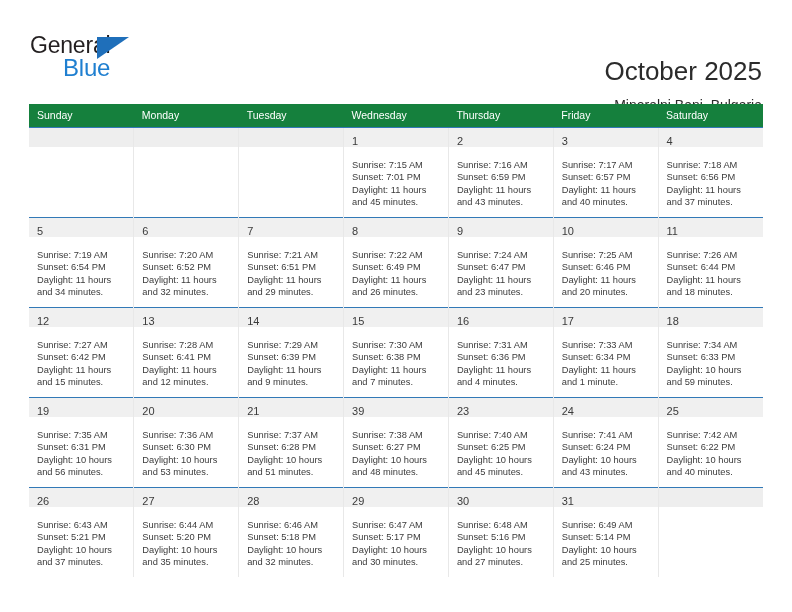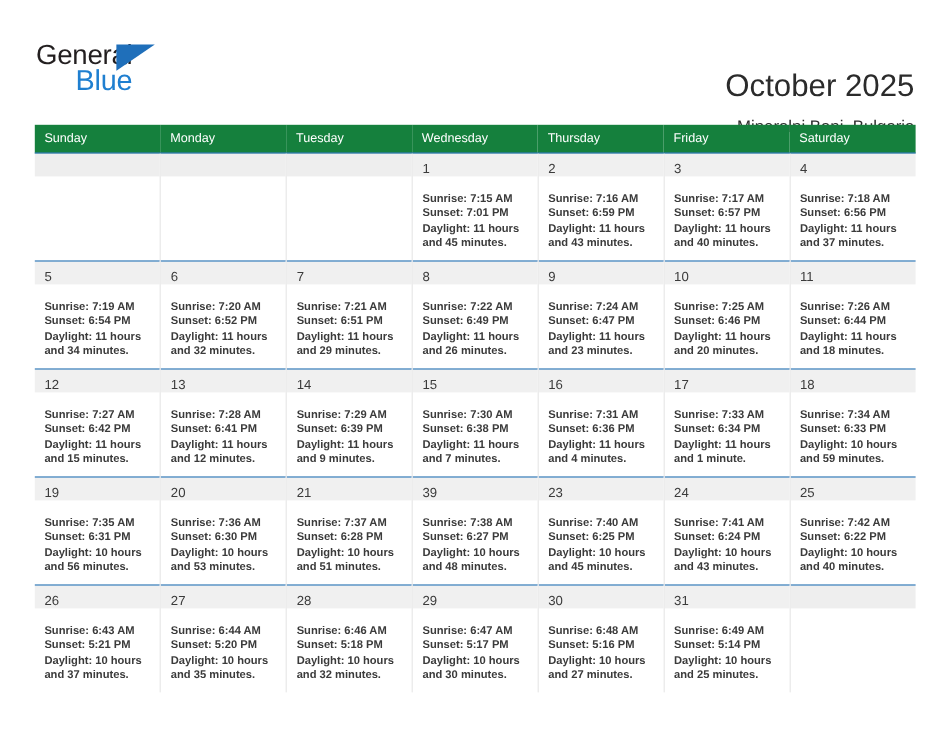--- a/index.html
+++ b/index.html
@@ -122,21 +122,20 @@
     padding: 3px 0 0 8px;
     box-sizing: border-box;
   }
   .daynum {
     font-size: 11px;
     color: #3b3b3b;
     line-height: 13px;
   }
   .cell-body {
     padding: 12px 6px 0 8px;
-    font-weight: bold;
   }
   .cell-line {
     font-size: 9.3px;
     line-height: 12.4px;
     color: #3b3b3b;
     white-space: nowrap;
   }
 </style>
 </head>
 <body>

